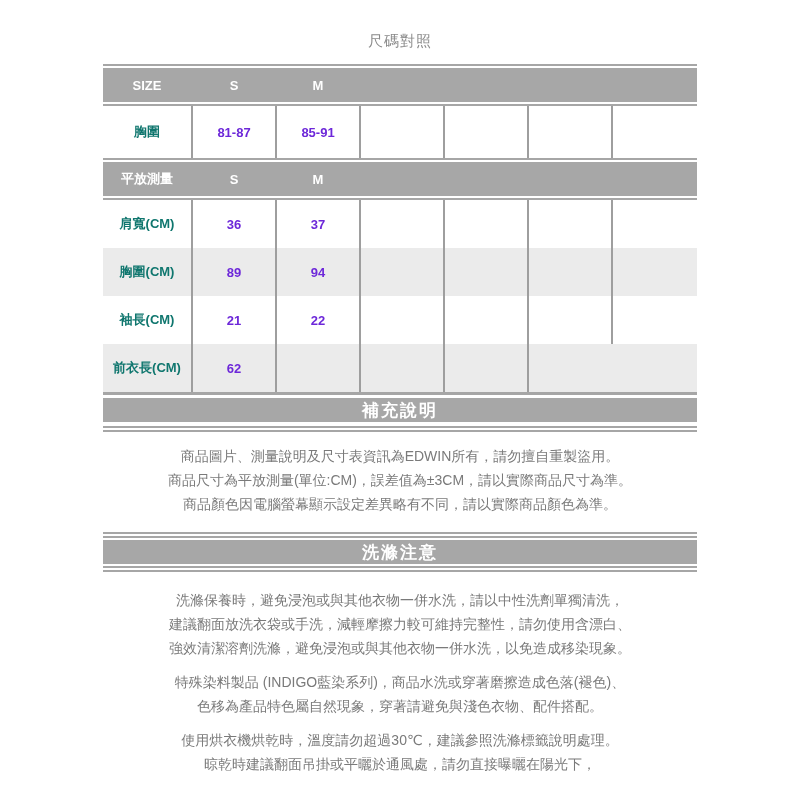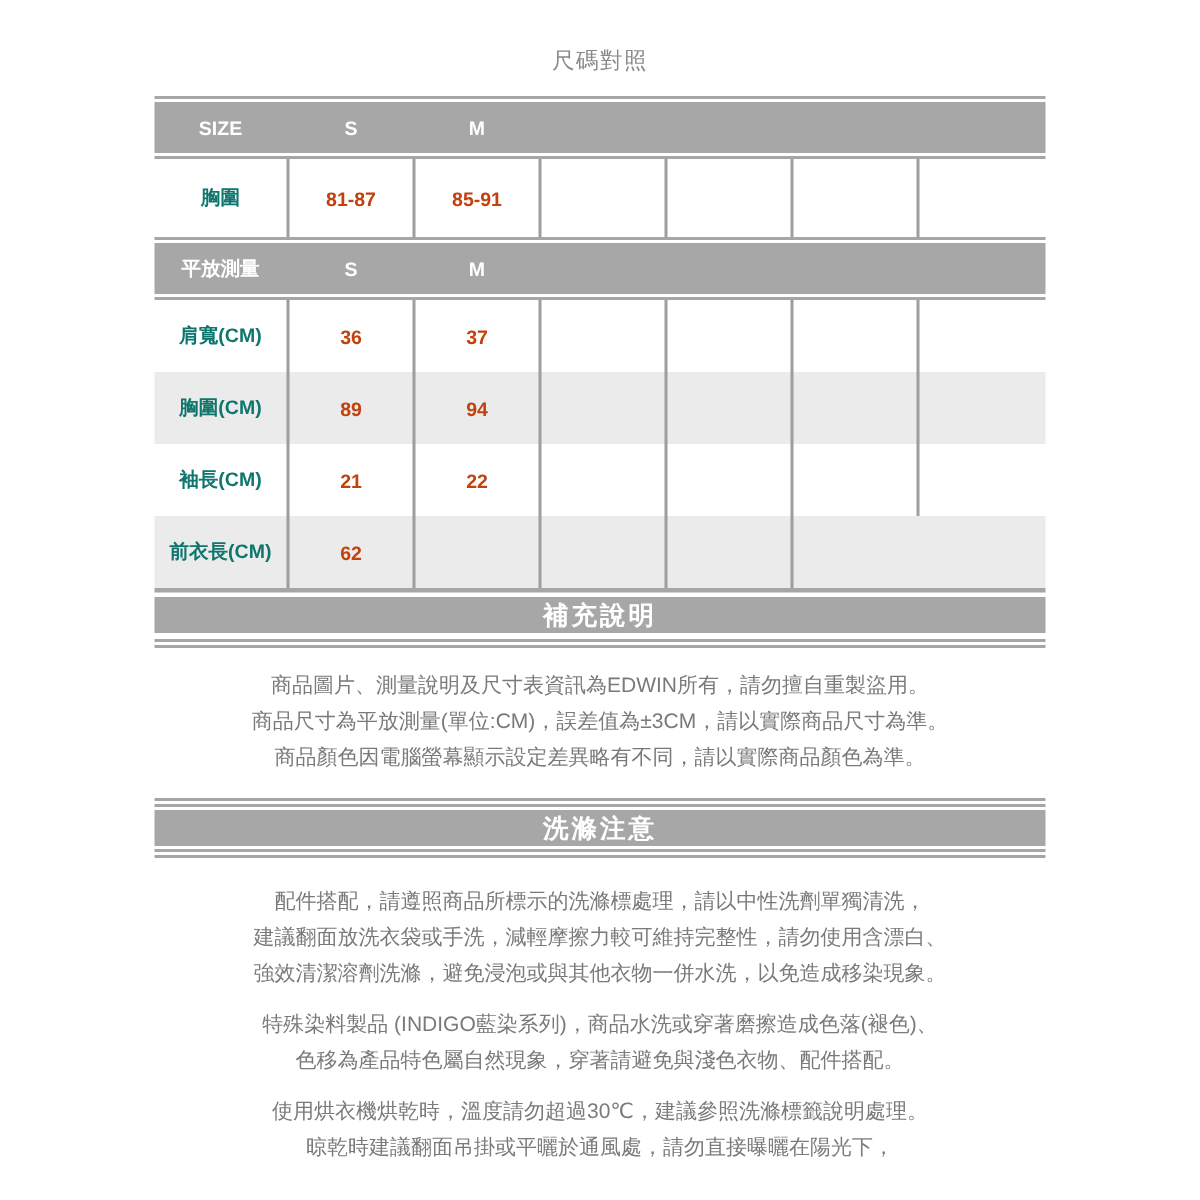--- a/index.html
+++ b/index.html
@@ -18,21 +18,21 @@
   .hbar .hcell { color:#ffffff; font-weight:bold; font-size:13px; text-align:center; }
 
   .trow { display:flex; align-items:center; }
   .trow.h52 { height:52px; }
   .trow.h48 { height:48px; }
   .trow.stripe { background:#ebebeb; }
   .c0 { width:88px; }
   .cd { width:84px; }
   .trow .cd { border-left:2px solid #9e9e9e; align-self:stretch; display:flex; align-items:center; justify-content:center; }
   .hbar .cd { border-left:2px solid transparent; }
-  .tcell { font-size:13px; font-weight:bold; color:#c2410c; text-align:center; }
+  .tcell { font-size:13px; font-weight:bold; color:#6d28d9; text-align:center; }
   .label-cell { font-size:13px; font-weight:bold; color:#0f766e; text-align:center; }
 
   .section-bar { height:24px; background:#a7a7a7; display:flex; align-items:center; justify-content:center; }
   .section-bar .stitle { color:#ffffff; font-weight:bold; font-size:17px; letter-spacing:2px; }
   .double-rule .rline { height:2px; background:#a6a6a6; }
   .double-rule .rgap { height:2px; }
 
   .para { text-align:center; font-size:14px; line-height:24px; color:#7a7a7a; }
   .para div { height:24px; }
   .p1 { margin-top:12px; }
@@ -173,21 +173,21 @@
     </div>
     <div class="gap2"></div>
     <div class="double-rule">
       <div class="rline"></div>
         <div class="rgap"></div>
         <div class="rline"></div>
     </div>
   </div>
 
   <div class="para p2">
-    <div>配件搭配，請遵照商品所標示的洗滌標處理，請以中性洗劑單獨清洗，</div>
+    <div>洗滌保養時，避免浸泡或與其他衣物一併水洗，請以中性洗劑單獨清洗，</div>
     <div>建議翻面放洗衣袋或手洗，減輕摩擦力較可維持完整性，請勿使用含漂白、</div>
     <div>強效清潔溶劑洗滌，避免浸泡或與其他衣物一併水洗，以免造成移染現象。</div>
   </div>
 
   <div class="para p3">
     <div>特殊染料製品 (INDIGO藍染系列)，商品水洗或穿著磨擦造成色落(褪色)、</div>
     <div>色移為產品特色屬自然現象，穿著請避免與淺色衣物、配件搭配。</div>
   </div>
 
   <div class="para p4">

